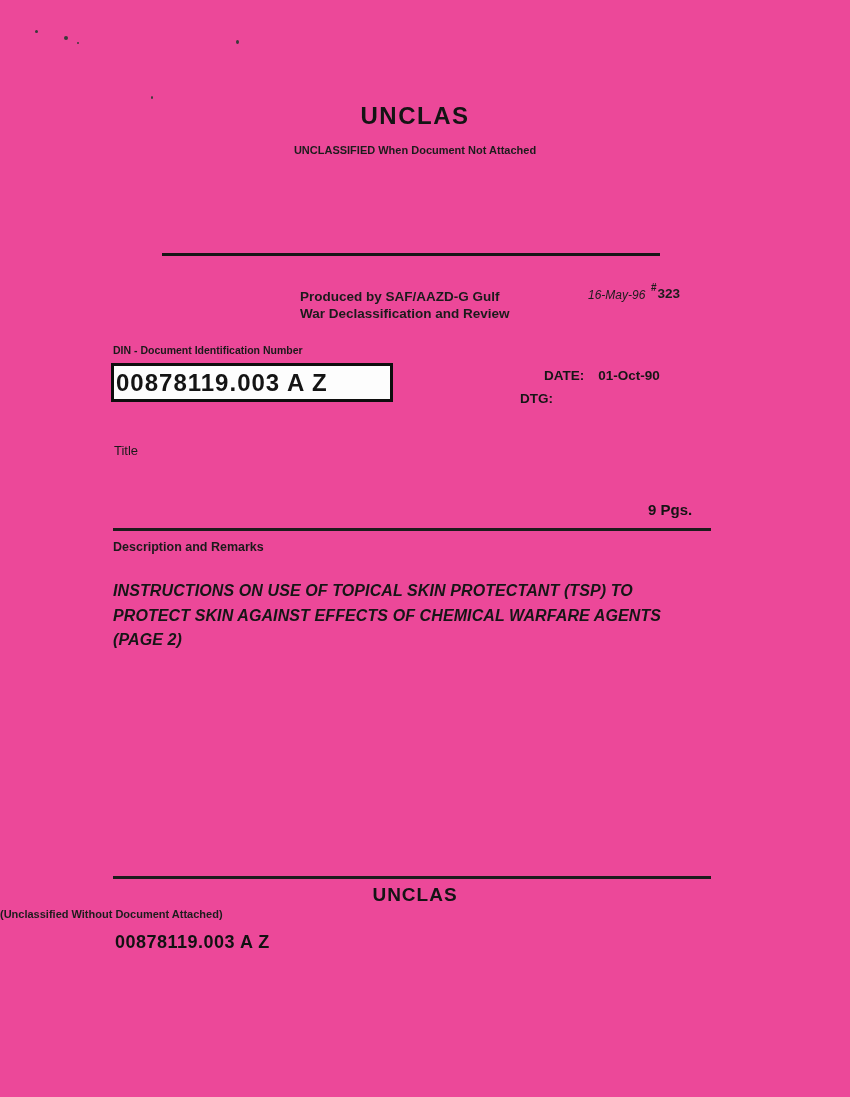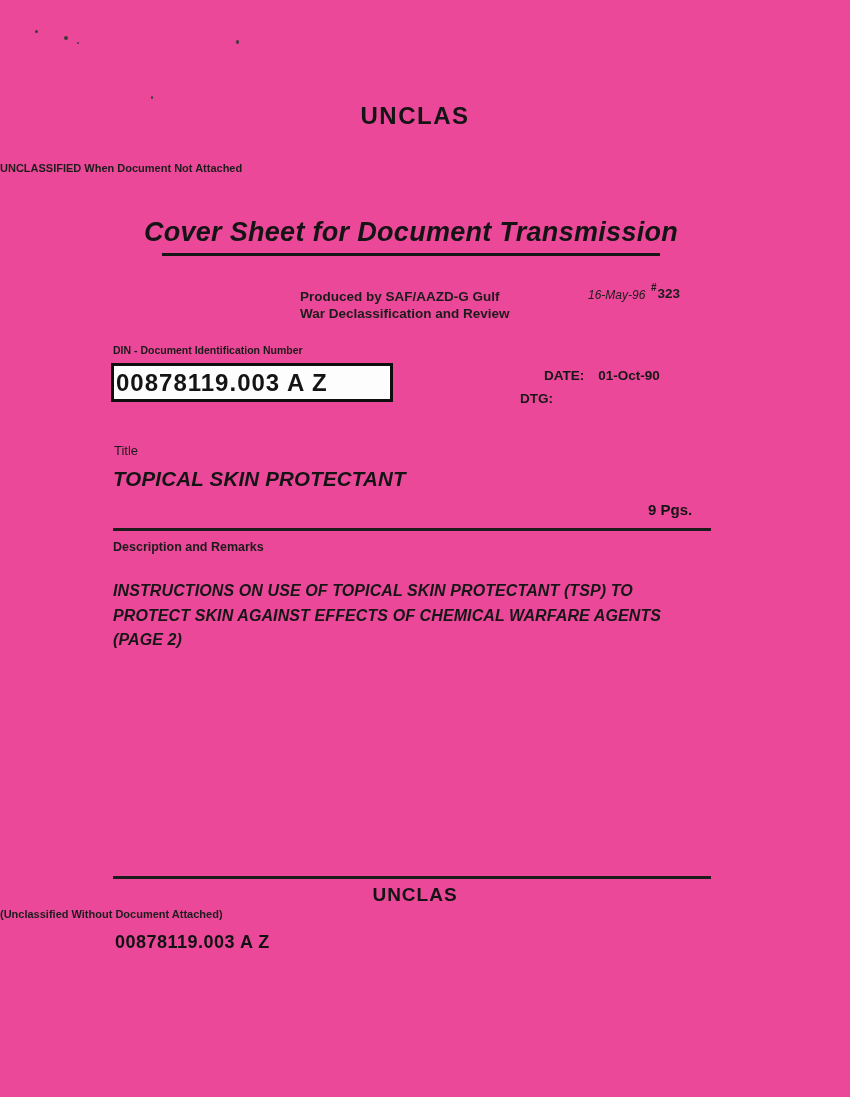--- a/index.html
+++ b/index.html
@@ -23,22 +23,22 @@
   .dot2{left:64px;top:36px;width:4px;height:4px;}
   .dot3{left:77px;top:42px;width:2px;height:2px;}
   .dot4{left:236px;top:40px;width:3px;height:4px;}
   .dot5{left:151px;top:96px;width:2px;height:3px;}
 
   .top-unclas{
     position:absolute;left:0;top:102px;width:830px;
     text-align:center;font-size:24px;font-weight:700;letter-spacing:1.5px;
   }
   .top-note{
-    position:absolute;left:0;top:162px;width:830px;
-    text-align:left;font-size:11px;font-weight:700;color:#1c1c1c;
+    position:absolute;left:0;top:144px;width:830px;
+    text-align:center;font-size:11px;font-weight:700;color:#1c1c1c;
   }
   .cover-title{
     position:absolute;left:0;top:217px;width:822px;
     text-align:center;font-size:27px;font-weight:700;font-style:italic;
     letter-spacing:0.3px;
   }
   .title-underline{
     position:absolute;left:162px;top:253px;width:498px;height:3px;background:#161616;
   }
   .produced{
@@ -123,21 +123,20 @@
 
   <div class="artifact dot1"></div>
   <div class="artifact dot2"></div>
   <div class="artifact dot3"></div>
   <div class="artifact dot4"></div>
   <div class="artifact dot5"></div>
 
   <div class="top-unclas">UNCLAS</div>
   <div class="top-note">UNCLASSIFIED When Document Not Attached</div>
 
-  <div class="cover-title">Cover Sheet for Document Transmission</div>
   <div class="title-underline"></div>
 
   <div class="produced">
     <div>Produced by SAF/AAZD-G Gulf</div>
     <div>War Declassification and Review</div>
   </div>
   <div class="produced-date">16-May-96</div>
   <div class="doc-number">
     <span class="hash">#</span><span>323</span>
   </div>
@@ -149,21 +148,20 @@
 
   <div class="date-row">
     <span class="lbl">DATE:</span><span class="val">01-Oct-90</span>
   </div>
   <div class="dtg-row">
     <span class="lbl">DTG:</span>
   </div>
 
   <div class="title-label">Title</div>
   <div class="doc-title">
-    <div>TOPICAL SKIN PROTECTANT</div>
   </div>
   <div class="pages">9 Pgs.</div>
 
   <div class="hr hr1"></div>
 
   <div class="desc-label">Description and Remarks</div>
   <div class="desc">
     <div>INSTRUCTIONS ON USE OF TOPICAL SKIN PROTECTANT (TSP) TO</div>
     <div>PROTECT SKIN AGAINST EFFECTS OF CHEMICAL WARFARE AGENTS</div>
     <div>(PAGE 2)</div>

